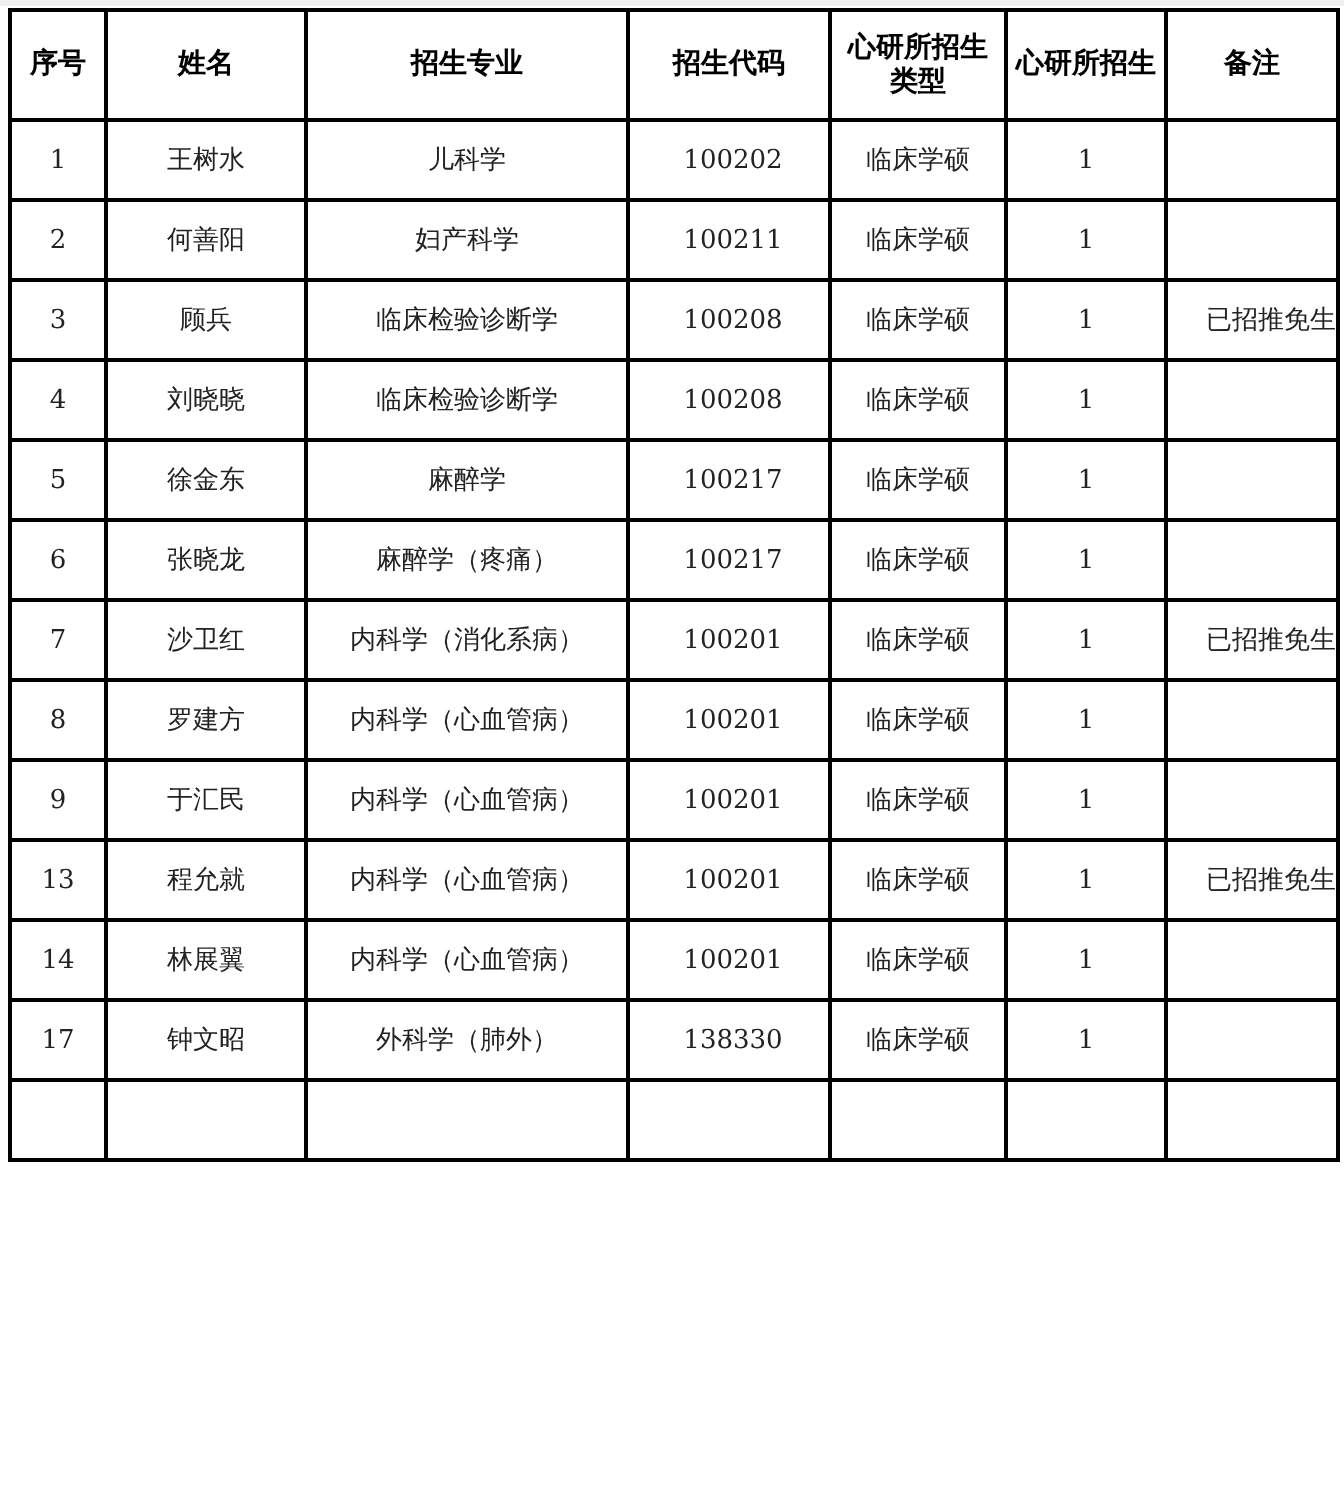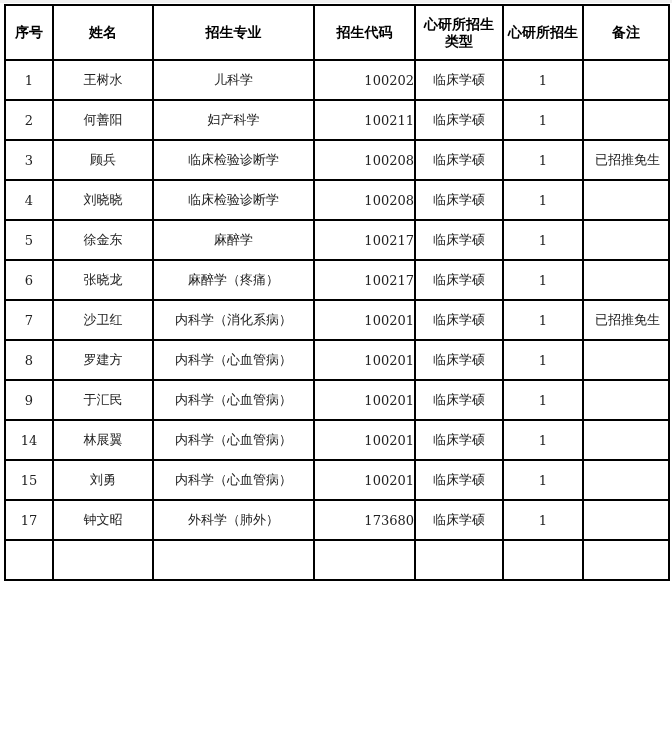--- a/index.html
+++ b/index.html
@@ -22,22 +22,22 @@
   }
   th {
     height: 53px;
     font-family: "DejaVu Sans", "Liberation Sans", sans-serif;
     font-weight: bold;
     font-size: 14px;
     line-height: 17px;
     color: #000;
   }
   td { height: 38px; font-size: 13px; }
-  td.code { text-align: right; padding-left: 4px; }
-  td.note { text-align: center; padding-left: 3px; }
+  td.code { text-align: center; padding-left: 4px; }
+  td.note { text-align: right; padding-left: 3px; }
   col.c0 { width: 48px; }
   col.c1 { width: 100px; }
   col.c2 { width: 161px; }
   col.c3 { width: 101px; }
   col.c4 { width: 88px; }
   col.c5 { width: 80px; }
   col.c6 { width: 86px; }
 </style>
 </head>
 <body>
@@ -144,42 +144,42 @@
       <tr>
         <td>9</td>
         <td>于汇民</td>
         <td>内科学（心血管病）</td>
         <td class="code">100201</td>
         <td>临床学硕</td>
         <td>1</td>
         <td class="note"></td>
       </tr>
       <tr>
-        <td>14</td>
-        <td>林展翼</td>
+        <td>13</td>
+        <td>程允就</td>
         <td>内科学（心血管病）</td>
         <td class="code">100201</td>
         <td>临床学硕</td>
         <td>1</td>
-        <td class="note"></td>
+        <td class="note">已招推免生</td>
       </tr>
       <tr>
-        <td>15</td>
-        <td>刘勇</td>
+        <td>14</td>
+        <td>林展翼</td>
         <td>内科学（心血管病）</td>
         <td class="code">100201</td>
         <td>临床学硕</td>
         <td>1</td>
         <td class="note"></td>
       </tr>
       <tr>
         <td>17</td>
         <td>钟文昭</td>
         <td>外科学（肺外）</td>
-        <td class="code">173680</td>
+        <td class="code">138330</td>
         <td>临床学硕</td>
         <td>1</td>
         <td class="note"></td>
       </tr>
       <tr>
         <td></td>
         <td></td>
         <td></td>
         <td class="code"></td>
         <td></td>

